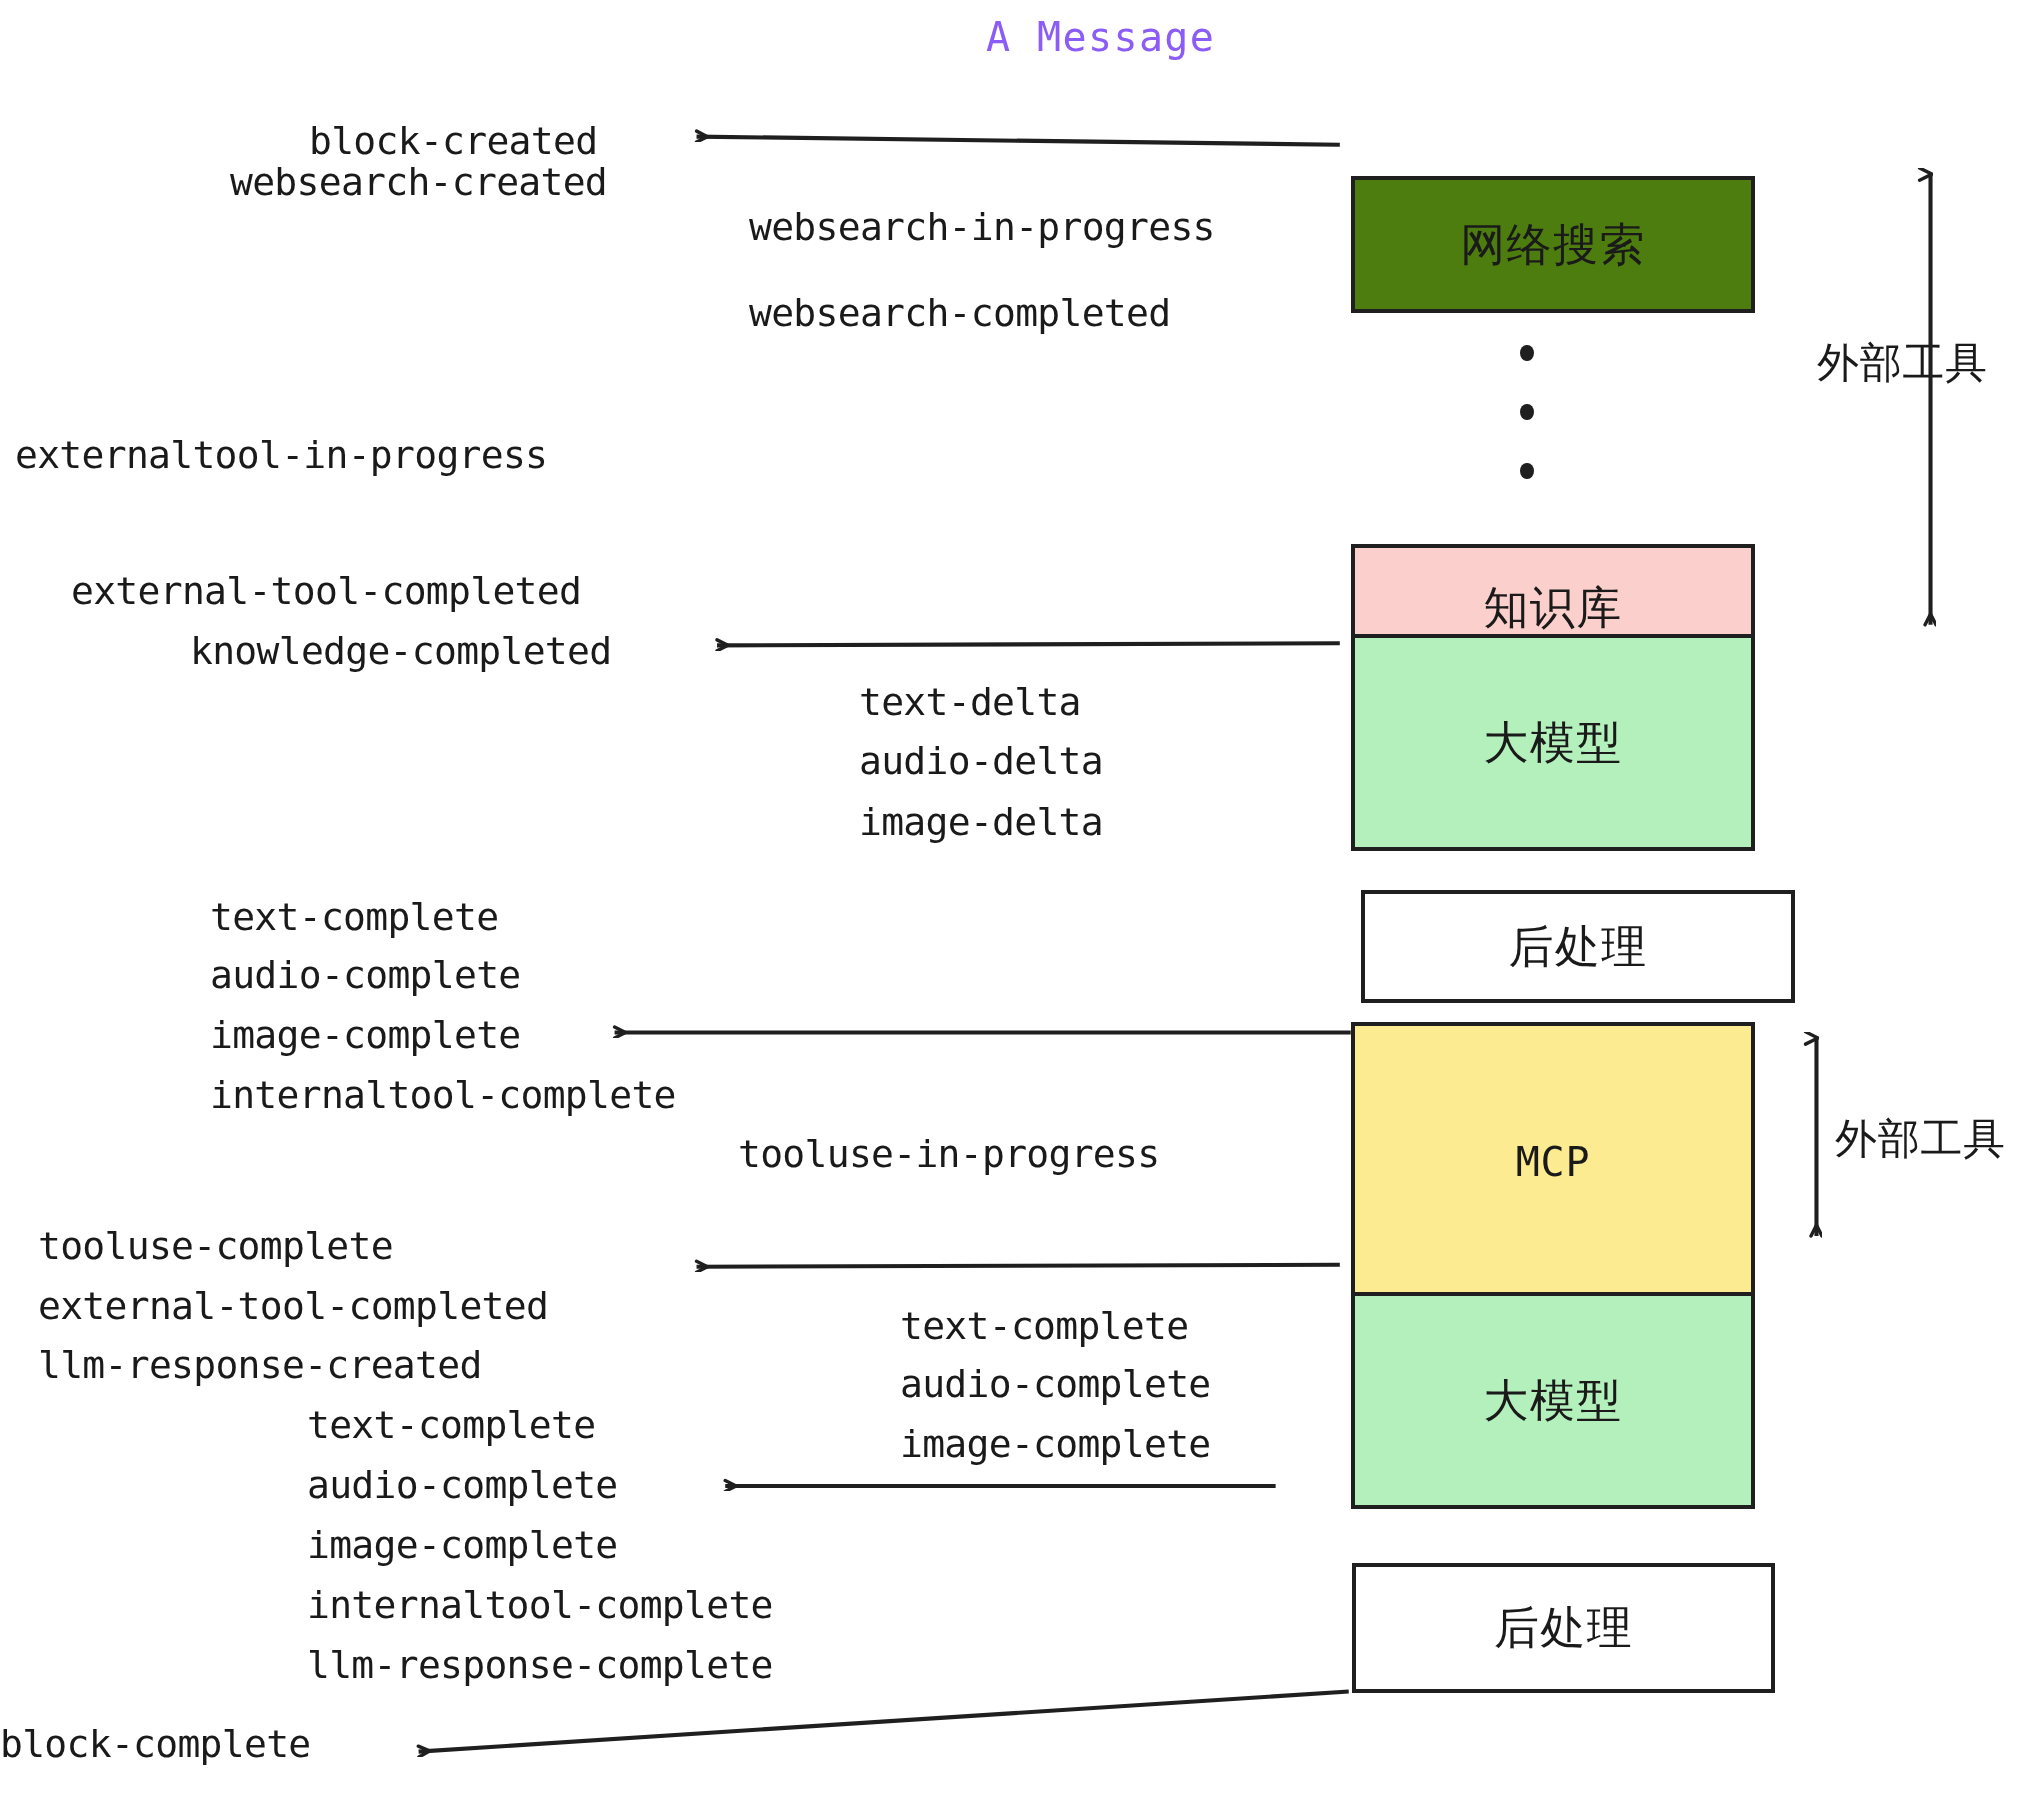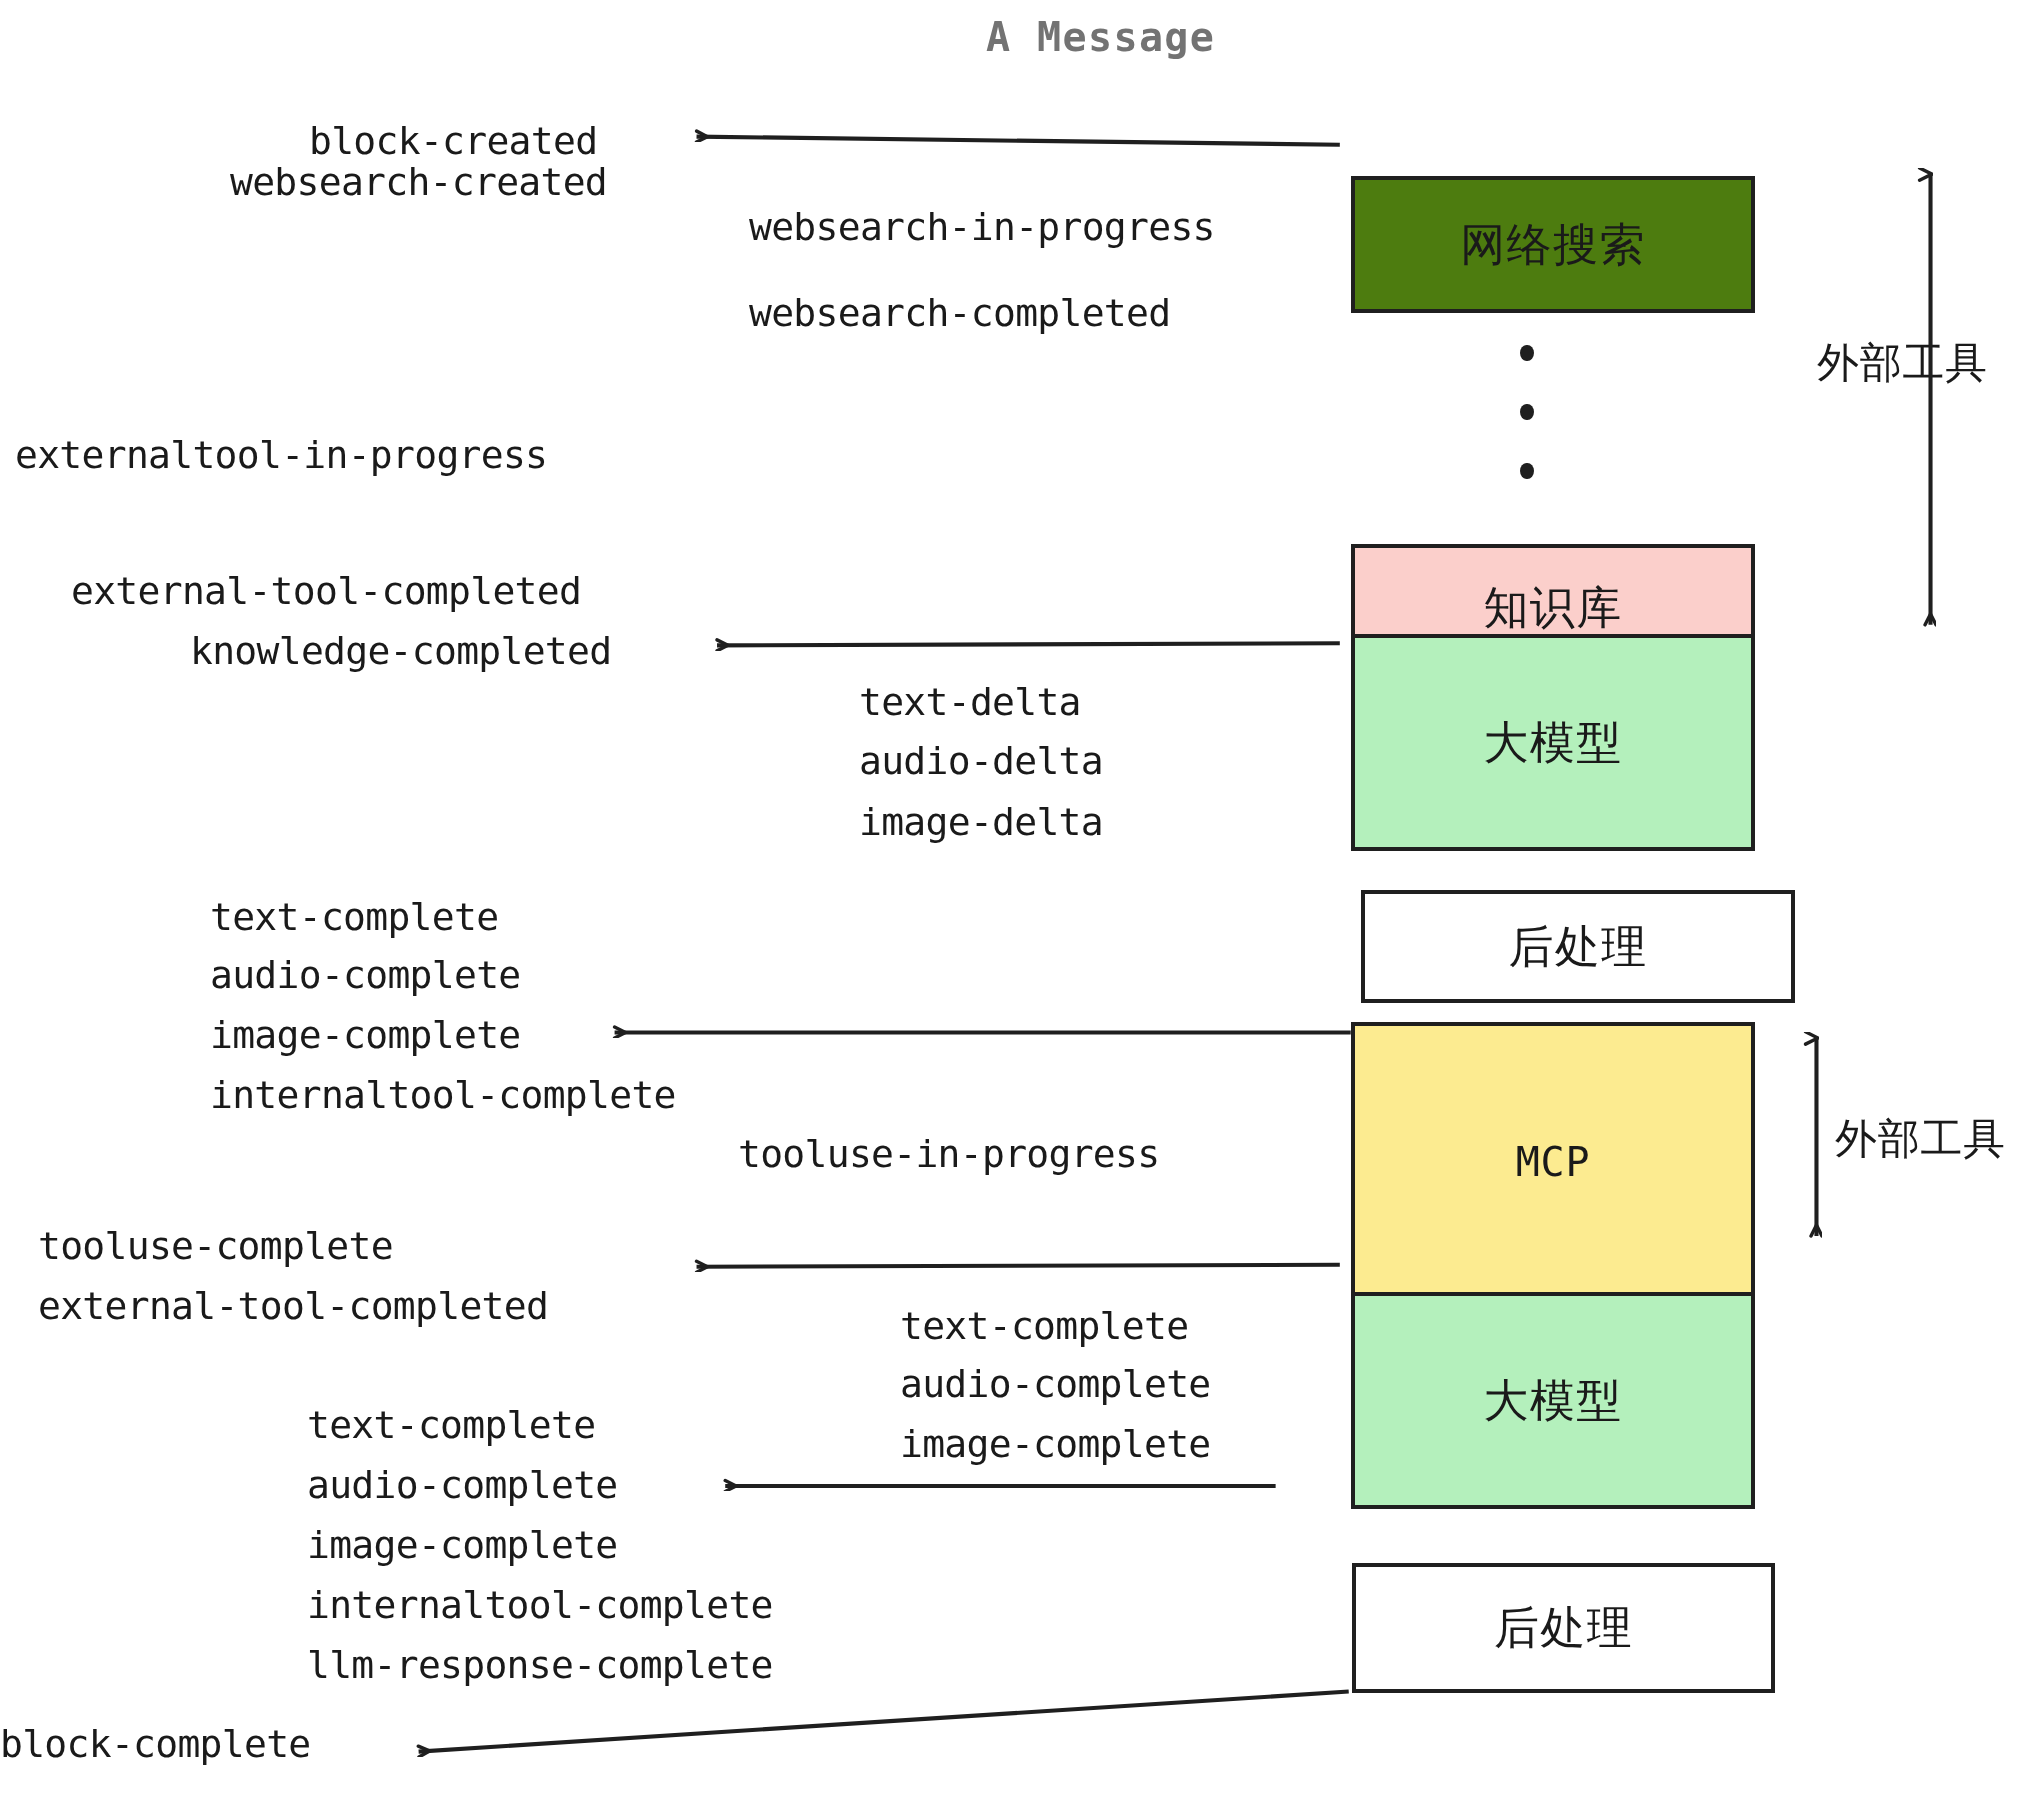--- a/index.html
+++ b/index.html
@@ -20,25 +20,24 @@
     white-space: nowrap;
     color: #1a1a1a;
     font-family: "DejaVu Sans Mono", "Liberation Mono", monospace;
     font-size: 38px;
     letter-spacing: -0.7px;
     line-height: 1;
   }
   .title {
     position: absolute;
     white-space: nowrap;
-    color: #737373;
+    color: #8b5cf6;
     font-family: "DejaVu Sans Mono", "Liberation Mono", monospace;
     font-size: 40px;
     letter-spacing: 1.4px;
-    font-weight: bold;
   }
   .node {
     position: absolute;
     box-sizing: border-box;
     border: 4.1px solid #1f1f1f;
     display: flex;
     align-items: center;
     justify-content: center;
     color: #1a1a1a;
   }
@@ -95,20 +94,21 @@
   <div class="evt" style="left:859px; top:803px;">image-delta</div>
 
   <div class="evt" style="left:210px;  top:898px;">text-complete</div>
   <div class="evt" style="left:210px;  top:956px;">audio-complete</div>
   <div class="evt" style="left:210px;  top:1016px;">image-complete</div>
   <div class="evt" style="left:210px;  top:1076px;">internaltool-complete</div>
   <div class="evt" style="left:738px; top:1135px;">tooluse-in-progress</div>
 
   <div class="evt" style="left:38px;   top:1227px;">tooluse-complete</div>
   <div class="evt" style="left:38px;   top:1287px;">external-tool-completed</div>
+  <div class="evt" style="left:38px;   top:1346px;">llm-response-created</div>
 
   <div class="evt" style="left:900px; top:1307px;">text-complete</div>
   <div class="evt" style="left:900px; top:1365px;">audio-complete</div>
   <div class="evt" style="left:900px; top:1425px;">image-complete</div>
 
   <div class="evt" style="left:307px;  top:1406px;">text-complete</div>
   <div class="evt" style="left:307px;  top:1466px;">audio-complete</div>
   <div class="evt" style="left:307px;  top:1526px;">image-complete</div>
   <div class="evt" style="left:307px;  top:1586px;">internaltool-complete</div>
   <div class="evt" style="left:307px;  top:1646px;">llm-response-complete</div>

